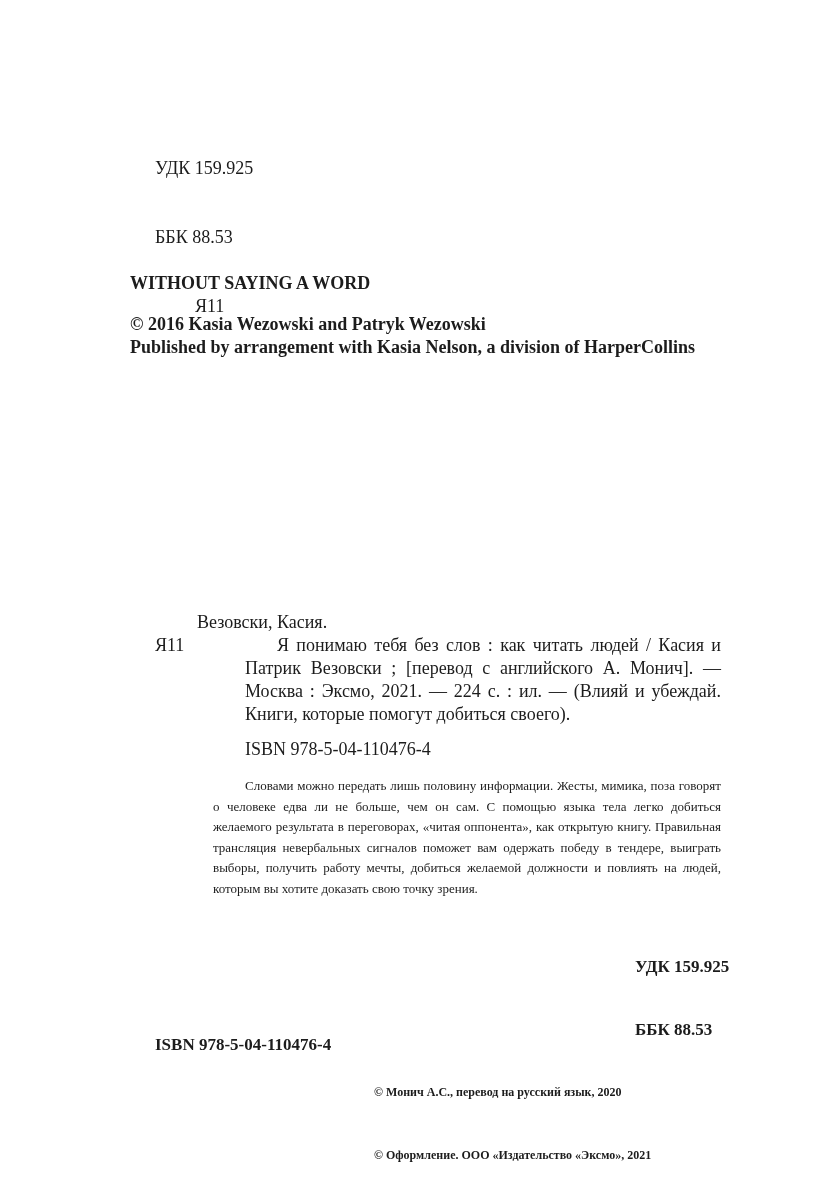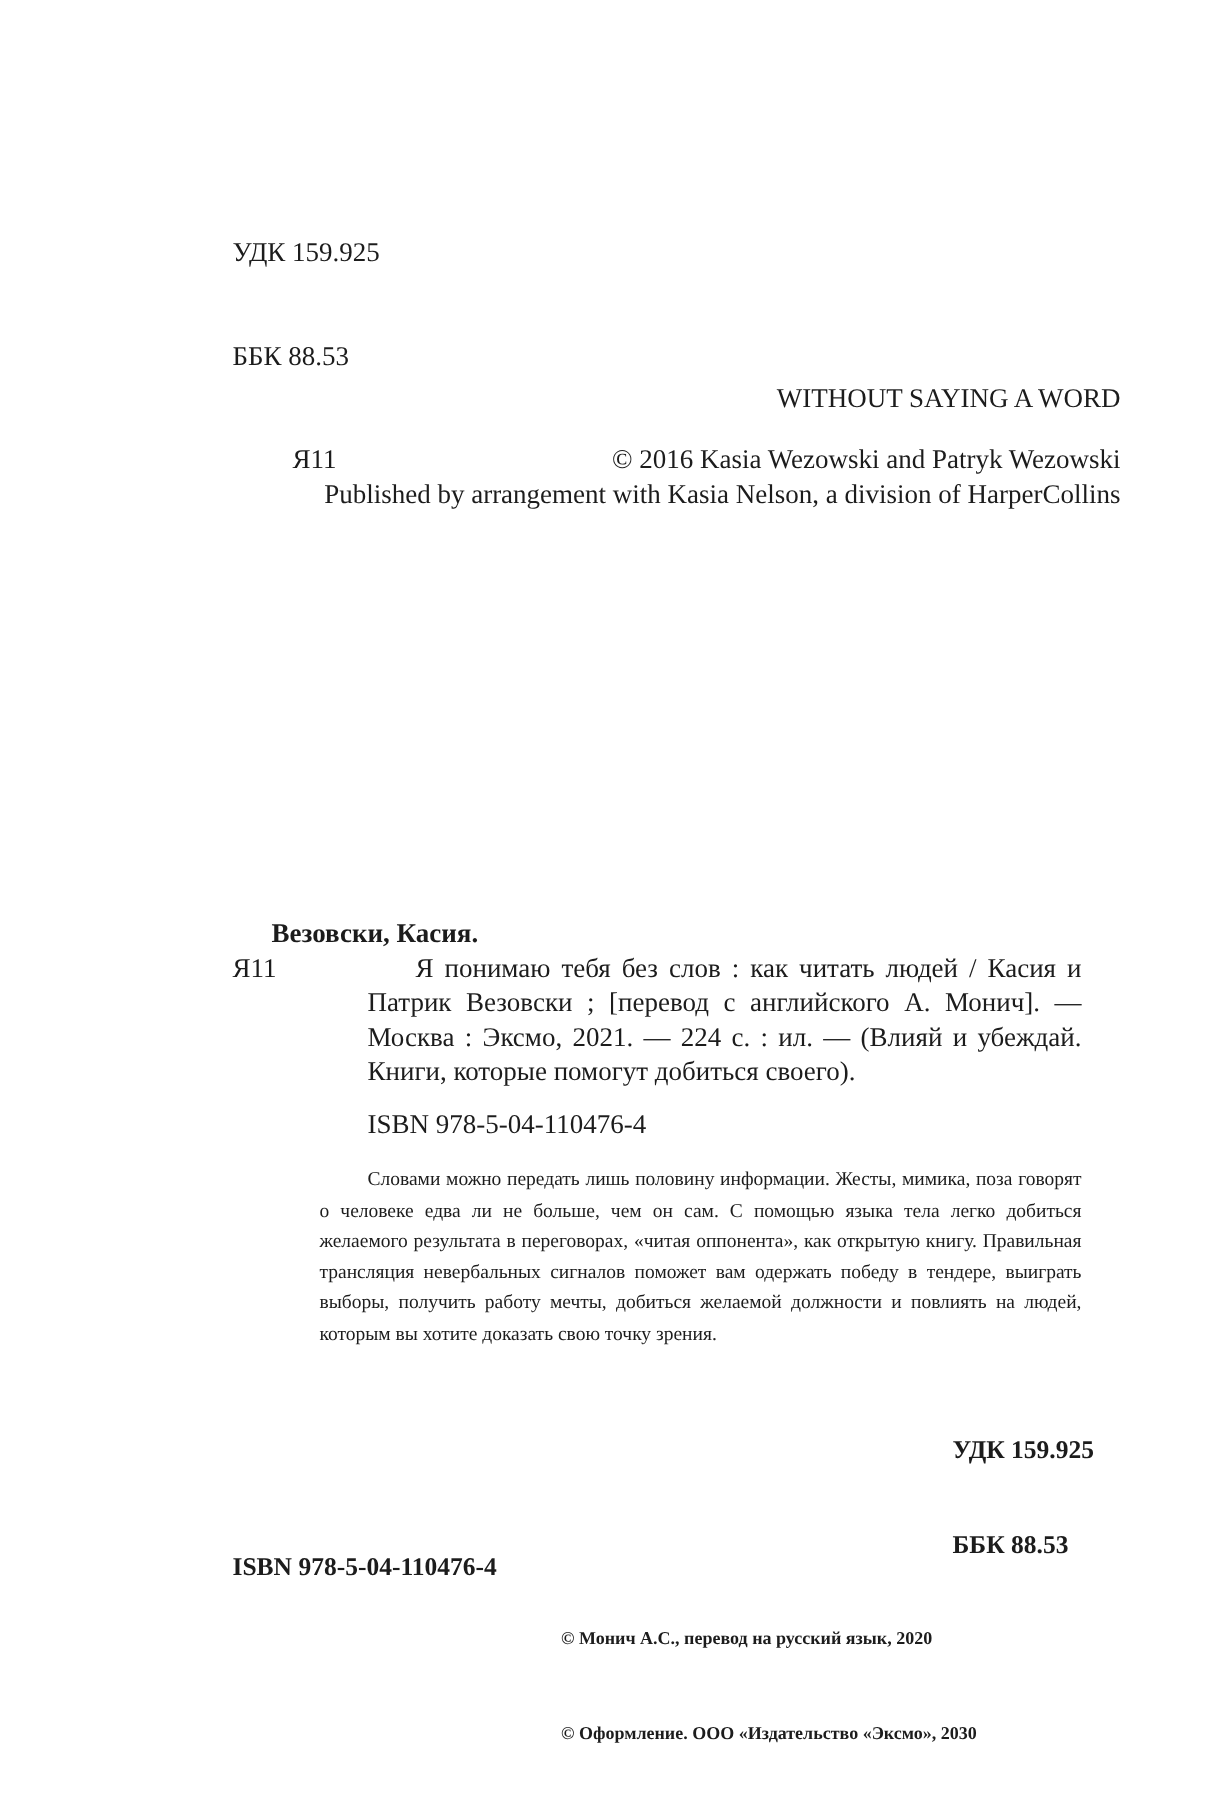--- a/index.html
+++ b/index.html
@@ -20,39 +20,40 @@
     top: 111px;
     font-size: 18px;
     line-height: 23px;
     white-space: pre;
   }
   #classification-block .sign-indent { margin-left: 40px; }
 
   
   #original-title-block {
     left: 130px;
-    top: 254px;
+    top: 272px;
     width: 617px;
-    text-align: right;
+    text-align: left;
     font-size: 18px;
     line-height: 23px;
+    font-weight: bold;
   }
   #original-title-block .orig-title { margin-bottom: 18px; }
 
   
   #catalog-card {
     left: 155px;
     top: 611px;
     width: 566px;
     font-size: 18px;
     line-height: 23px;
   }
   .card-author {
-    font-weight: bold;
-    margin-left: 26px;
+    font-weight: normal;
+    margin-left: 42px;
   }
   .card-body { position: relative; }
   .card-sign {
     position: absolute;
     left: 0;
     top: 0;
   }
   .card-desc {
     margin-left: 90px;
     text-align: justify;
@@ -122,14 +123,14 @@
   <div class="card-annotation">Словами можно передать лишь половину информации. Жесты, мимика, поза говорят о человеке едва ли не больше, чем он сам. С помощью языка тела легко добиться желаемого результата в переговорах, «читая оппонента», как открытую книгу. Правильная трансляция невербальных сигналов поможет вам одержать победу в тендере, выиграть выборы, получить работу мечты, добиться желаемой должности и повлиять на людей, которым вы хотите доказать свою точку зрения.</div>
   <div class="card-udk-block">
     <div>УДК 159.925</div>
     <div>ББК 88.53</div>
   </div>
 </div>
 
 <div class="abs" id="bottom-isbn">ISBN 978-5-04-110476-4</div>
 <div class="abs" id="bottom-copyrights">
   <div>© Монич А.С., перевод на русский язык, 2020</div>
-  <div>© Оформление. ООО «Издательство «Эксмо», 2030</div>
+  <div>© Оформление. ООО «Издательство «Эксмо», 2021</div>
 </div>
 
 </body></html>

